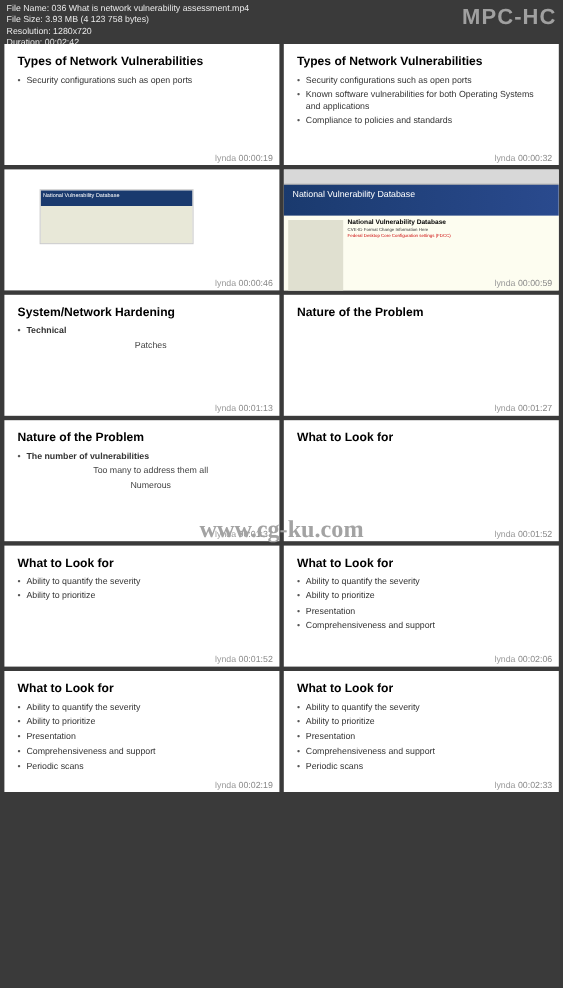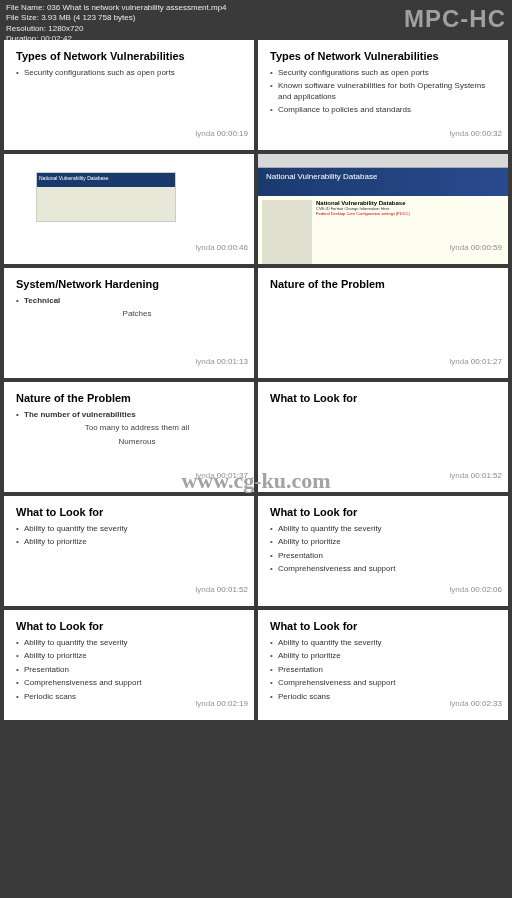--- a/index.html
+++ b/index.html
@@ -17,21 +17,21 @@
     height: 33px;
     padding: 3px 6px;
     color: #e8e8e8;
     font-size: 8px;
     line-height: 1.3;
     display: flex;
     justify-content: space-between;
   }
   .file-info { white-space: pre; }
   .app-name {
-    font-size: 24px;
+    font-size: 20px;
     font-weight: bold;
     color: #a0a0a0;
     letter-spacing: 1px;
   }
   .grid {
     position: absolute;
     top: 40px;
     left: 4px; right: 4px;
     display: grid;
     grid-template-columns: 1fr 1fr;
@@ -67,21 +67,21 @@
   }
   .slide li.sub {
     padding-left: 16px;
     color: #444;
     text-align: center;
   }
   .slide li.sub::before { content: ""; }
   .slide li.bold { font-weight: bold; }
   .timestamp {
     position: absolute;
-    bottom: 12px;
+    bottom: 2px;
     right: 6px;
     font-size: 8px;
     color: #888;
   }
   .timestamp .brand { color: #999; }
   .nist-thumb {
     margin-top: 8px;
     width: 140px;
     height: 50px;
     background: linear-gradient(#1a3a6e 0 30%, #e8e8d8 30% 100%);

